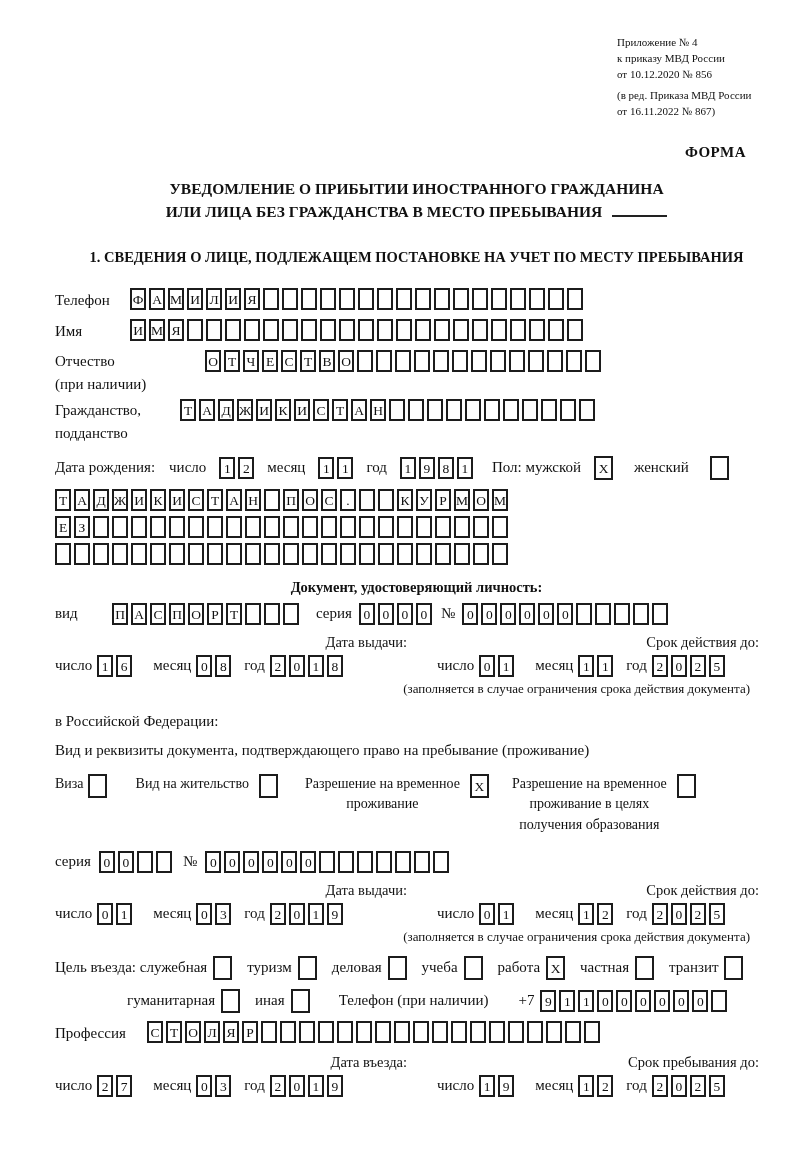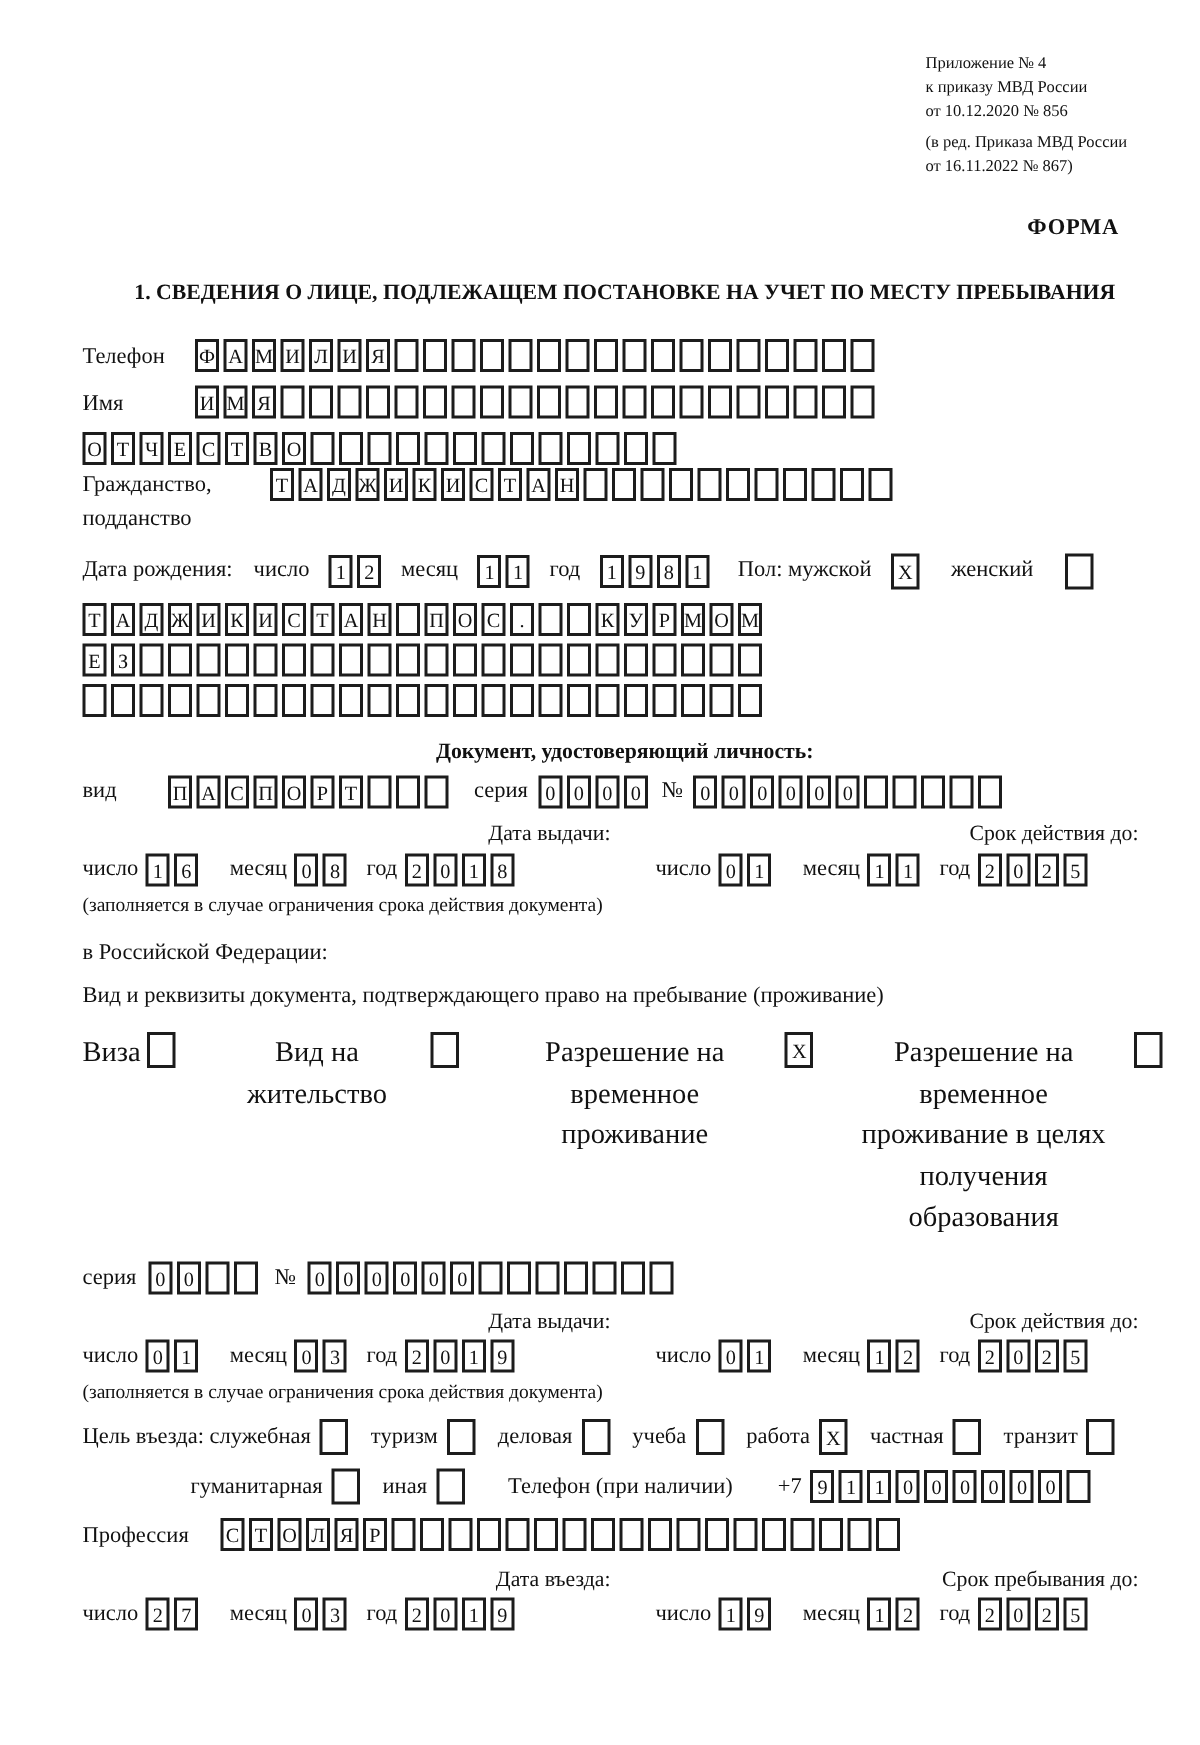--- a/index.html
+++ b/index.html
@@ -32,26 +32,26 @@
 
   .sp8 { display:inline-block; width:8px; }
   .sp16 { display:inline-block; width:16px; }
 
   .dategrid { display:flex; }
   .dcol { width:352px; }
   .dcol .dhead { text-align:right; font-size:14.5px; margin-bottom:2px; }
   .drow { display:flex; align-items:center; }
   .drow .lbl { margin-right:5px; }
   .drow .grp { margin-right:10px; display:inline-flex; align-items:center; }
-  .note { font-size:13px; text-align:left; padding-right:28px; margin-top:3px; }
+  .note { font-size:13px; text-align:right; padding-right:28px; margin-top:3px; }
   .doc-head { text-align:center; font-weight:bold; font-size:14.5px; margin-top:10px; }
 
   .perm-row { display:flex; align-items:flex-start; margin-top:10px; }
   .perm-grp { display:flex; align-items:flex-start; }
-  .perm-grp .txt { text-align:center; line-height:1.45; font-size:19px; }
+  .perm-grp .txt { text-align:center; line-height:1.45; font-size:14px; }
   .perm-grp .cb-box { margin-left:10px; }
 
   .inline-cb { display:flex; align-items:center; flex-wrap:nowrap; }
   .inline-cb .lbl { margin-right:6px; }
   .inline-cb .cb-box { margin-right:12px; }
 </style>
 </head>
 <body>
 
 <div class="page">
@@ -60,20 +60,24 @@
     <div>Приложение № 4</div>
     <div>к приказу МВД России</div>
     <div>от 10.12.2020 № 856</div>
     <div class="amend">
       <div>(в ред. Приказа МВД России</div>
       <div>от 16.11.2022 № 867)</div>
     </div>
   </div>
   <div class="forma">ФОРМА</div>
 
+  <div class="title">
+    <div>УВЕДОМЛЕНИЕ О ПРИБЫТИИ ИНОСТРАННОГО ГРАЖДАНИНА</div>
+    <div><span>ИЛИ ЛИЦА БЕЗ ГРАЖДАНСТВА В МЕСТО ПРЕБЫВАНИЯ</span><span class="uline"></span></div>
+  </div>
   <div class="section-h">1. СВЕДЕНИЯ О ЛИЦЕ, ПОДЛЕЖАЩЕМ ПОСТАНОВКЕ НА УЧЕТ ПО МЕСТУ ПРЕБЫВАНИЯ</div>
 
   <div class="row" style="margin-top:22px;">
     <span class="lbl" style="width:75px;">Телефон</span>
     <span class="cells">
         <span class="cell">Ф</span>
         <span class="cell">А</span>
         <span class="cell">М</span>
         <span class="cell">И</span>
         <span class="cell">Л</span>
@@ -123,20 +127,23 @@
         <span class="cell"></span>
         <span class="cell"></span>
         <span class="cell"></span>
         <span class="cell"></span>
         <span class="cell"></span>
         <span class="cell"></span>
       </span>
   </div>
 
   <div class="row">
+    <span class="lbl lbl-col" style="width:150px;">
+      <span>Отчество</span><br><span>(при наличии)</span>
+    </span>
     <span class="cells">
         <span class="cell">О</span>
         <span class="cell">Т</span>
         <span class="cell">Ч</span>
         <span class="cell">Е</span>
         <span class="cell">С</span>
         <span class="cell">Т</span>
         <span class="cell">В</span>
         <span class="cell">О</span>
         <span class="cell"></span>

